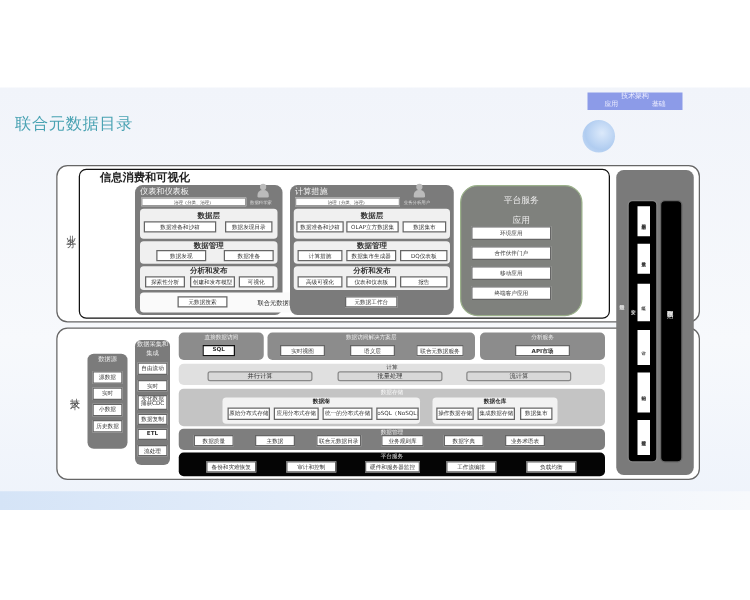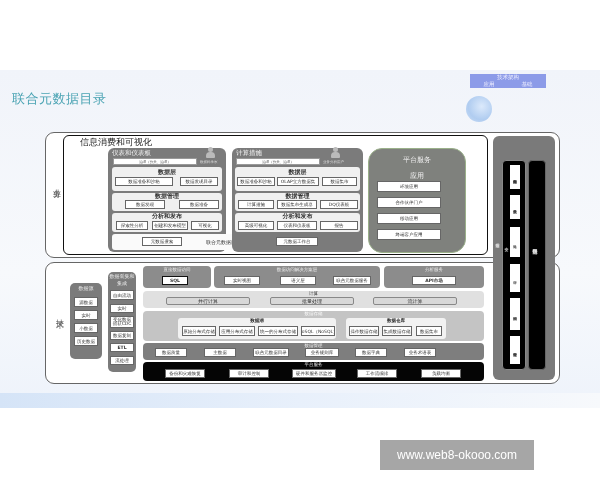--- a/index.html
+++ b/index.html
@@ -16,21 +16,21 @@
 
   .legend { left: 470px; top: 74px; width: 76px; height: 14px; background: #8c9be8; color: #eef; font-size: 5.5px; text-align: center; line-height: 7px; }
   .legend .row2 { display: flex; justify-content: space-around; }
   .orb { left: 466px; top: 96px; width: 26px; height: 26px; border-radius: 50%; background: radial-gradient(circle at 60% 40%, #d9e8fb 0%, #a9c8ef 60%, #c8dcf6 100%); opacity: .9; }
 
   .outer-top { left: 45px; top: 132px; width: 515px; height: 126px; border: 1.5px solid #666; border-radius: 9px; background: #fff; }
   .outer-bot { left: 45px; top: 262px; width: 515px; height: 122px; border: 1.5px solid #666; border-radius: 9px; background: #fff; }
   .side-label { font-size: 8px; color: #555; writing-mode: vertical-rl; letter-spacing: 2px; }
 
   .info-box { left: 63px; top: 135px; width: 425px; height: 120px; border: 1.5px solid #111; border-radius: 6px; background: #fff; }
-  .info-title { left: 80px; top: 136px; font-size: 9px; font-weight: normal; color: #222; }
+  .info-title { left: 80px; top: 136px; font-size: 9px; font-weight: bold; color: #222; }
 
   .zone { background: #7b7b7b; border-radius: 6px; }
   .zone-title { font-size: 6.5px; color: #f4f4f4; }
   .wbox { background: #fff; border: 1px solid #666; font-size: 4.5px; color: #333; text-align: center; display: flex; align-items: center; justify-content: center; white-space: nowrap; overflow: hidden; }
   .lbox { background: #f0f0f0; border-radius: 3px; }
   .lbox-title { font-size: 6px; color: #333; text-align: center; font-weight: bold; }
   .tag-bar { background: #fff; border: 1px solid #999; font-size: 3.5px; color: #333; text-align: center; line-height: 6px; }
   .user-icon { width: 10px; height: 12px; }
   .user-icon .head { position: absolute; left: 3px; top: 0; width: 5px; height: 5px; border-radius: 50%; background: #bbb; }
   .user-icon .body { position: absolute; left: 1px; top: 5px; width: 9px; height: 6px; border-radius: 4px 4px 1px 1px; background: #bbb; }
@@ -222,14 +222,13 @@
   <div class="abs side-label" style="left:495px; top:240px; font-size:4px; color:#ddd; letter-spacing:0;">数据治理</div>
   <div class="abs side-label" style="left:504px; top:244px; font-size:4px; color:#ddd; letter-spacing:0;">安全</div>
   <div class="abs side-label" style="left:532px; top:245px; font-size:5px; color:#eee; letter-spacing:0;">数据治理</div>
   <div class="abs vbox" style="left:510px; top:165px; width:10px; height:24px;">数据生命周期</div>
   <div class="abs vbox" style="left:510px; top:195px; width:10px; height:24px;">数据质量</div>
   <div class="abs vbox" style="left:510px; top:227px; width:10px; height:30px;">策略</div>
   <div class="abs vbox" style="left:510px; top:264px; width:10px; height:28px;">审计</div>
   <div class="abs vbox" style="left:510px; top:298px; width:10px; height:32px;">访问控制</div>
   <div class="abs vbox" style="left:510px; top:336px; width:10px; height:28px;">元数据管理</div>
 
-  <div class="abs wm-bot">www.web8-okooo.com</div>
 </div>
 
 </body></html>

